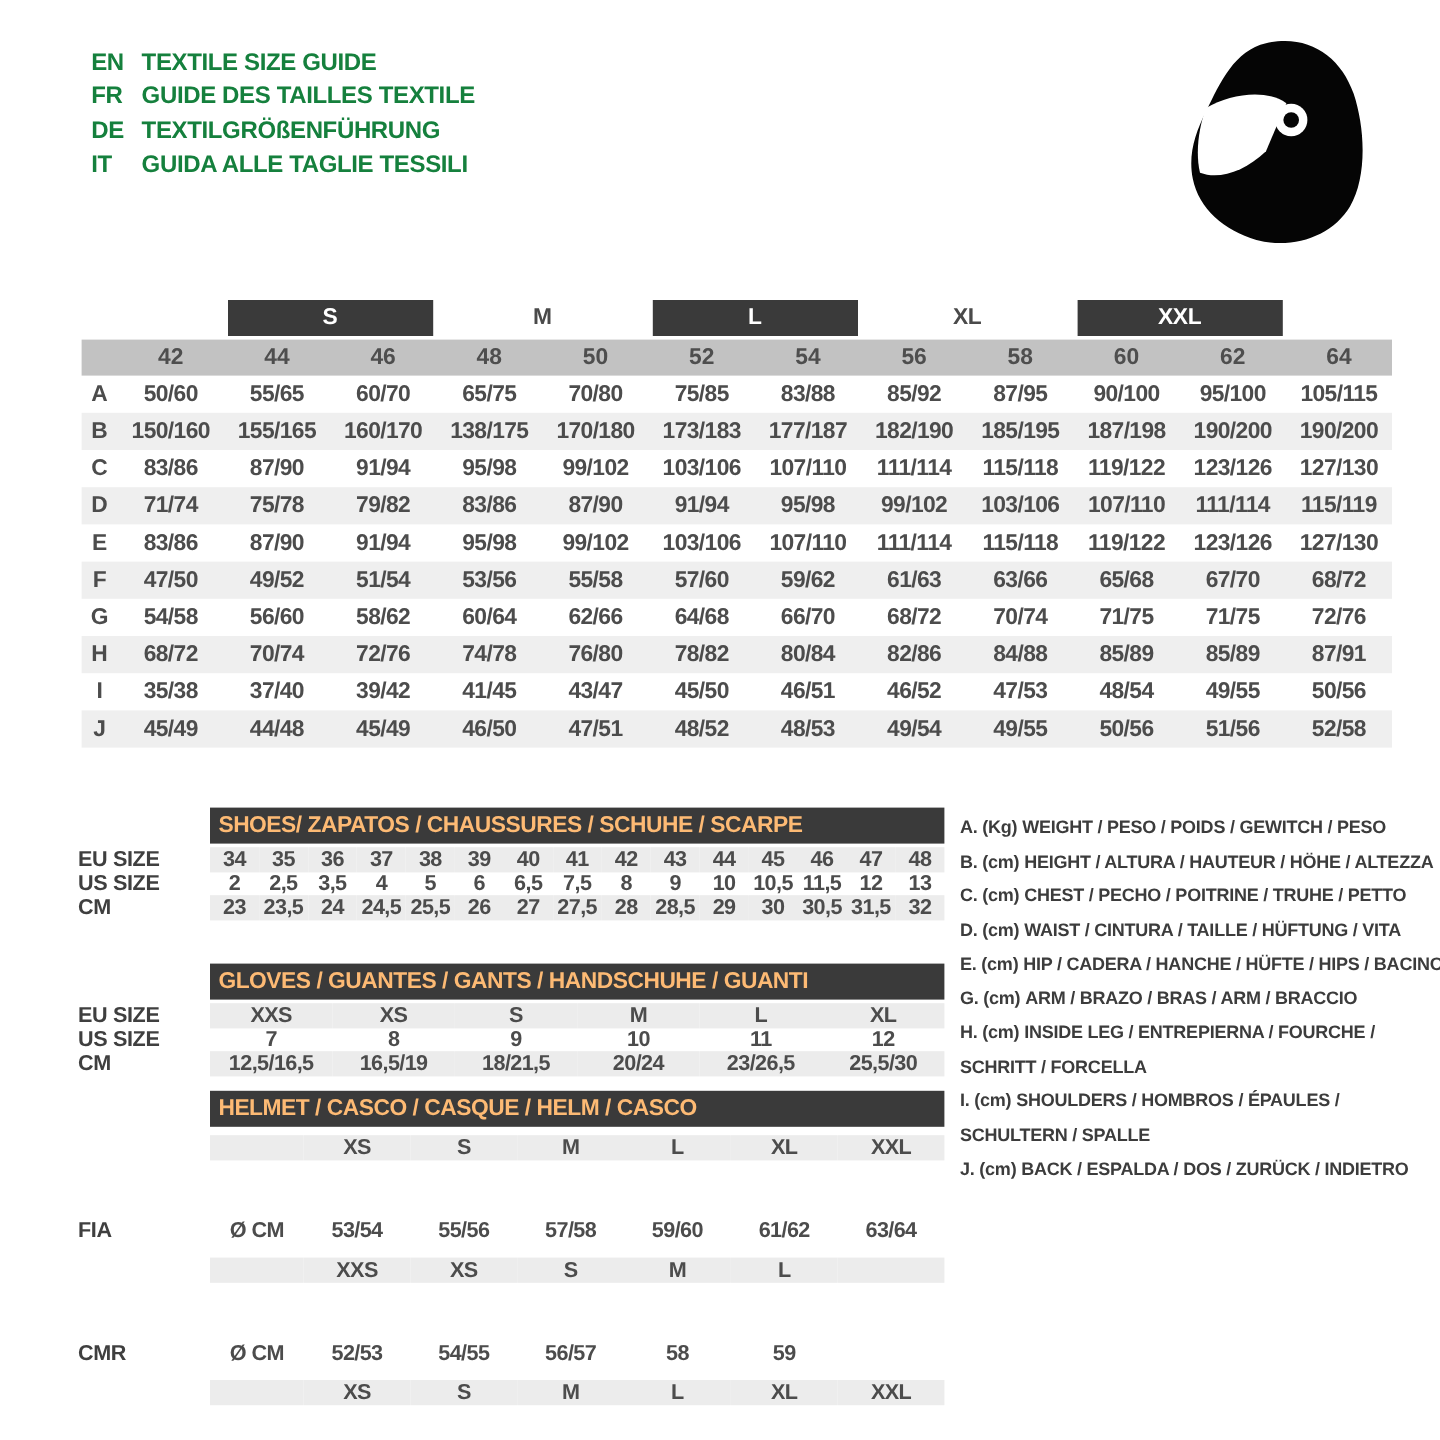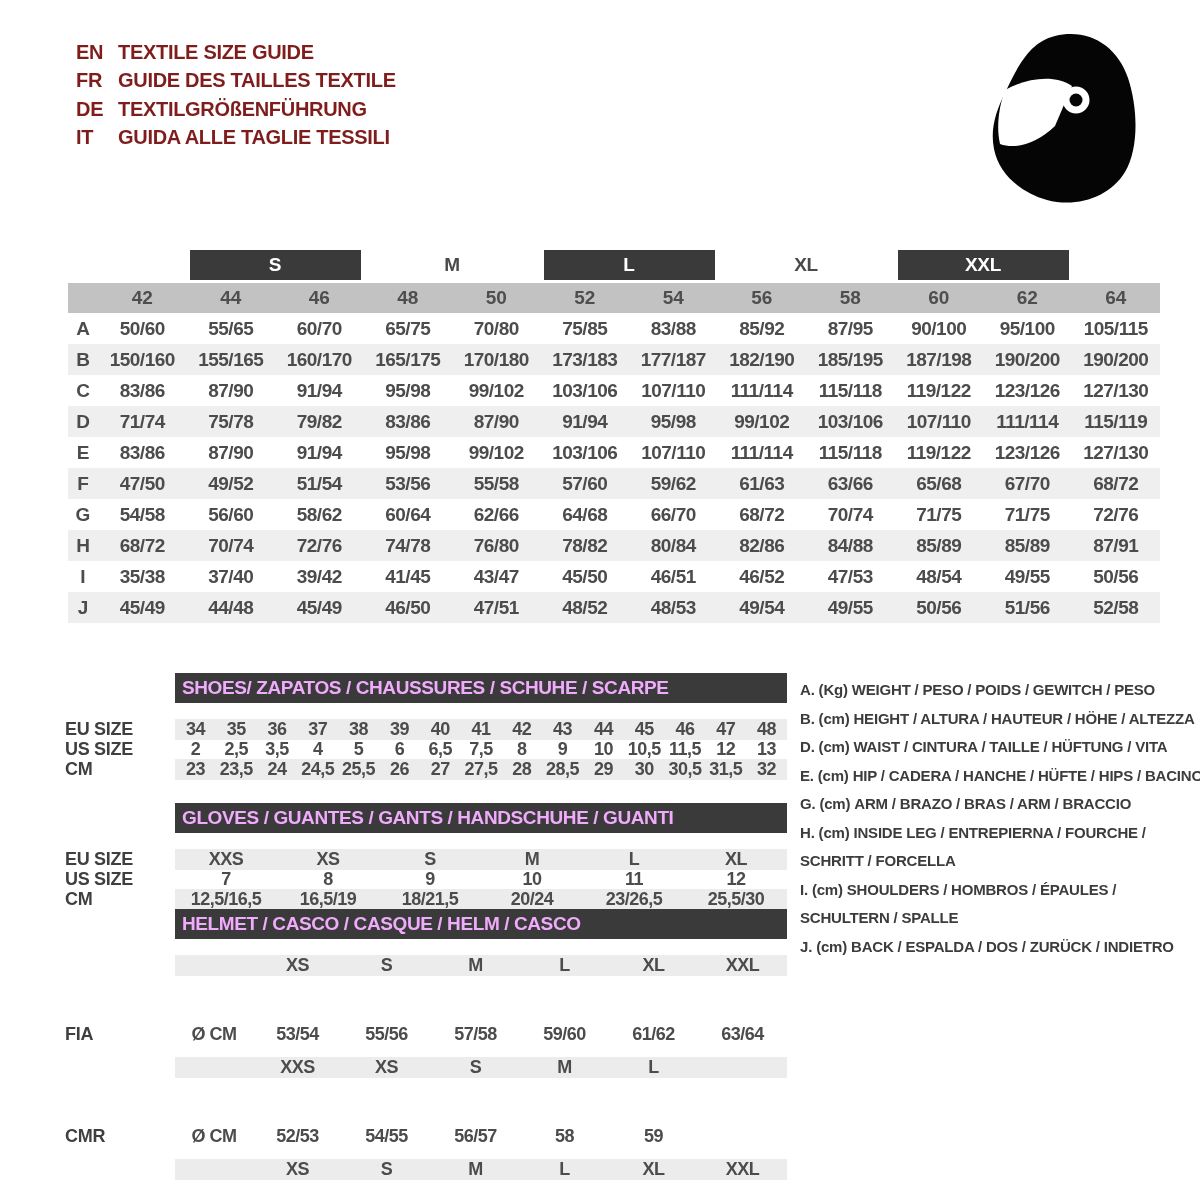--- a/index.html
+++ b/index.html
@@ -1,43 +1,43 @@
 <!DOCTYPE html>
 <html><head>
 <meta charset="utf-8">
 <style>
   * { margin:0; padding:0; box-sizing:border-box; }
   html,body { width:1200px; height:1200px; background:#fff; }
   body { position:relative; font-family:"Liberation Sans", sans-serif; font-weight:700; color:#4c4c4c; }
 
   
   .langs { position:absolute; left:76px; top:38px; }
-  .lang-row { display:flex; height:28.5px; align-items:center; font-size:20px; color:#7f1d1d; letter-spacing:-0.3px; }
+  .lang-row { display:flex; height:28.5px; align-items:center; font-size:20px; color:#15803d; letter-spacing:-0.3px; }
   .lang-code { width:42px; }
 
   
   .helmet-logo { position:absolute; left:978px; top:28px; width:162px; height:175px; }
 
   
   .size-table { position:absolute; left:68px; top:250px; width:1092px; }
   .bands { display:grid; grid-template-columns:30px repeat(12,1fr); height:30px; margin-bottom:3px; }
   .band { display:flex; align-items:center; justify-content:center; font-size:19px; letter-spacing:-0.3px; }
   .band.filled { background:#3a3a3a; color:#ffffff; margin:0 3px; }
   .band.plain { color:#4a4a4a; }
   .cols { display:grid; grid-template-columns:30px repeat(12,1fr); height:30px; background:#c2c2c2; align-items:center; }
   .cols .cell { text-align:center; font-size:19px; color:#4e4e4e; }
   .trow { display:grid; grid-template-columns:30px repeat(12,1fr); height:31px; align-items:center; }
   .trow.alt { background:#efefef; }
   .trow .cell { text-align:center; font-size:19px; letter-spacing:-0.5px; color:#4c4c4c; }
   .trow .rlbl { text-align:center; font-size:19px; color:#4c4c4c; }
 
   
   .sub { position:absolute; left:65px; width:722px; }
-  .sub-title { margin-left:110px; height:30px; background:#3a3a3a; color:#f0abfc; display:flex; align-items:center;
-               padding-left:7px; font-size:19px; letter-spacing:-0.4px; margin-bottom:16px; }
+  .sub-title { margin-left:110px; height:30px; background:#3a3a3a; color:#fdba74; display:flex; align-items:center;
+               padding-left:7px; font-size:19px; letter-spacing:-0.4px; margin-bottom:3px; }
   .sub-row { display:grid; height:20px; }
   .sub-row .c { display:flex; align-items:center; justify-content:center; height:100%; font-size:18px; letter-spacing:-0.5px; color:#4c4c4c; }
   .sub-row .lbl { justify-content:flex-start; color:#3f3f3f; letter-spacing:-0.3px; font-size:18px; }
   .sub-row .shaded { background:#ececec; }
   .shoes-grid { grid-template-columns:110px repeat(15,1fr); }
   .gloves-grid { grid-template-columns:110px repeat(6,1fr); }
   .helmet-grid { grid-template-columns:110px 78px repeat(6,1fr); }
   .shoes { top:673px; }
   .gloves { top:803px; }
   .helmet-t { top:909px; }
@@ -117,21 +117,21 @@
           <span class="cell">87/95</span>
           <span class="cell">90/100</span>
           <span class="cell">95/100</span>
           <span class="cell">105/115</span>
         </div>
         <div class="trow alt">
           <span class="rlbl">B</span>
           <span class="cell">150/160</span>
           <span class="cell">155/165</span>
           <span class="cell">160/170</span>
-          <span class="cell">165/175</span>
+          <span class="cell">138/175</span>
           <span class="cell">170/180</span>
           <span class="cell">173/183</span>
           <span class="cell">177/187</span>
           <span class="cell">182/190</span>
           <span class="cell">185/195</span>
           <span class="cell">187/198</span>
           <span class="cell">190/200</span>
           <span class="cell">190/200</span>
         </div>
         <div class="trow">
@@ -412,20 +412,21 @@
           <span class="c">59</span>
           <span class="c">60</span>
           <span class="c">61</span>
         </div>
       </div>
   </div>
 
   <div class="legend" id="legend">
       <div class="legend-line"><span class="sp">A.</span><span class="sp">(Kg)</span><span>WEIGHT / PESO / POIDS / GEWITCH / PESO</span></div>
       <div class="legend-line"><span class="sp">B.</span><span class="sp">(cm)</span><span>HEIGHT / ALTURA / HAUTEUR / HÖHE / ALTEZZA</span></div>
+      <div class="legend-line"><span class="sp">C.</span><span class="sp">(cm)</span><span>CHEST / PECHO / POITRINE / TRUHE / PETTO</span></div>
       <div class="legend-line"><span class="sp">D.</span><span class="sp">(cm)</span><span>WAIST / CINTURA / TAILLE / HÜFTUNG / VITA</span></div>
       <div class="legend-line"><span class="sp">E.</span><span class="sp">(cm)</span><span>HIP / CADERA / HANCHE / HÜFTE / HIPS / BACINO</span></div>
       <div class="legend-line"><span class="sp">G.</span><span class="sp">(cm)</span><span>ARM / BRAZO / BRAS / ARM / BRACCIO</span></div>
       <div class="legend-line"><span class="sp">H.</span><span class="sp">(cm)</span><span>INSIDE LEG / ENTREPIERNA / FOURCHE /</span></div>
       <div class="legend-line">SCHRITT / FORCELLA</div>
       <div class="legend-line"><span class="sp">I.</span><span class="sp">(cm)</span><span>SHOULDERS / HOMBROS / ÉPAULES /</span></div>
       <div class="legend-line">SCHULTERN / SPALLE</div>
       <div class="legend-line"><span class="sp">J.</span><span class="sp">(cm)</span><span>BACK / ESPALDA / DOS / ZURÜCK / INDIETRO</span></div>
     </div>
 

